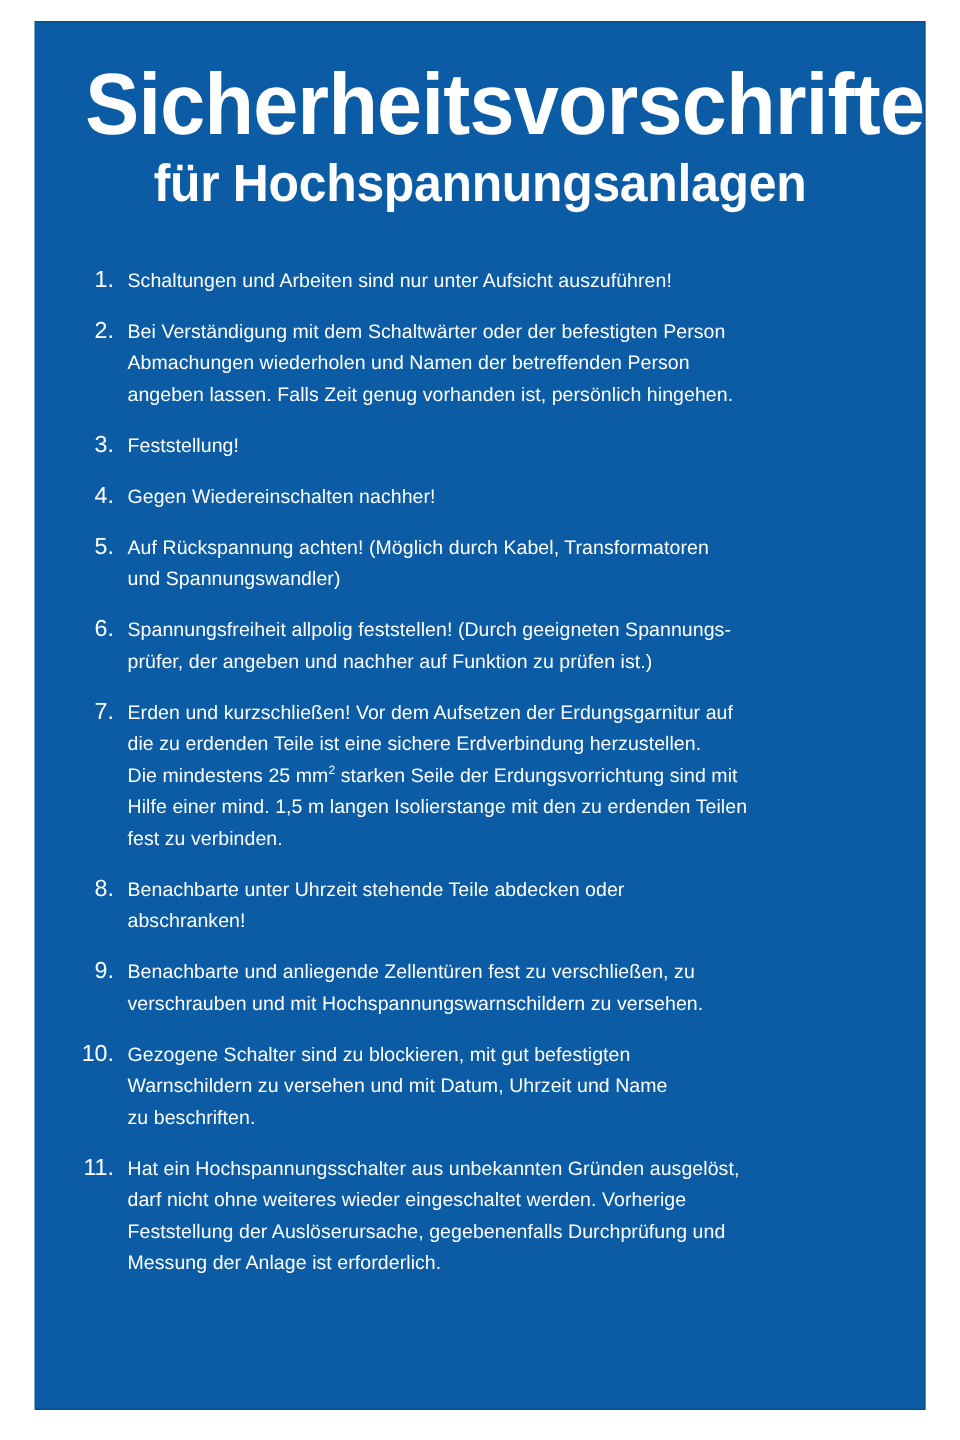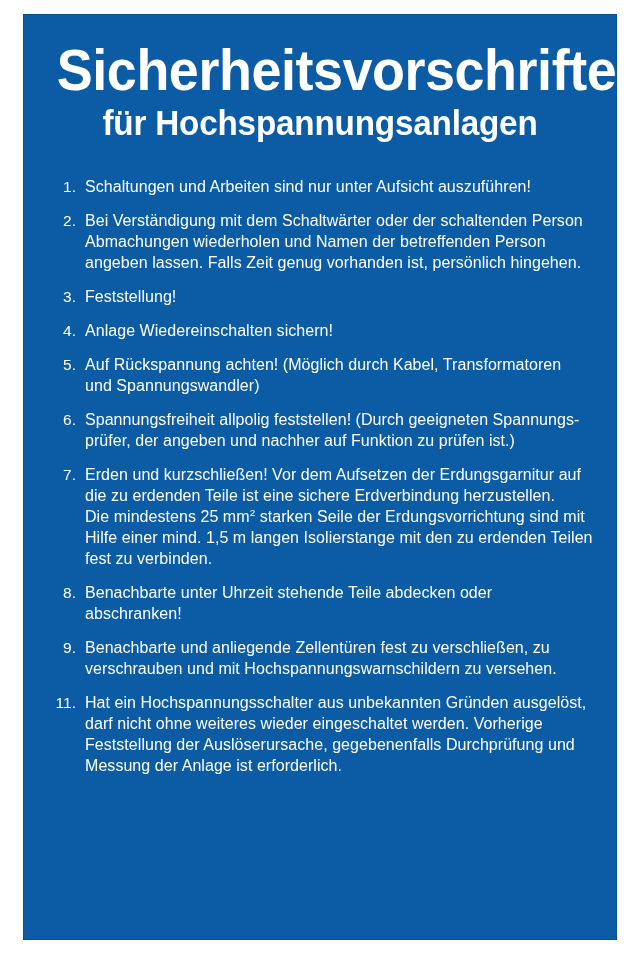--- a/index.html
+++ b/index.html
@@ -88,21 +88,21 @@
     font-family: "Liberation Sans Narrow", "Liberation Sans", sans-serif;
     font-size: 15.5px;
     line-height: 21px;
     font-weight: normal;
     color: #ffffff;
     white-space: nowrap;
   }
   .rule-text {
     flex: 1 1 auto;
     font-family: "Liberation Sans Narrow", "Liberation Sans", sans-serif;
-    font-size: 16px;
+    font-size: 13px;
     line-height: 21px;
     color: #ffffff;
     white-space: pre-line;
     letter-spacing: 0.05px;
   }
   .rule-text sup {
     font-size: 0.62em;
     line-height: 0;
     vertical-align: super;
   }
@@ -118,31 +118,31 @@
       <div class="sign-subtitle">für Hochspannungsanlagen</div>
     </div>
 
     <ol class="rules-list">
         <li class="rule-item">
           <span class="rule-number">1.</span>
           <span class="rule-text">Schaltungen und Arbeiten sind nur unter Aufsicht auszuführen!</span>
         </li>
         <li class="rule-item">
           <span class="rule-number">2.</span>
-          <span class="rule-text">Bei Verständigung mit dem Schaltwärter oder der schaltenden Person
+          <span class="rule-text">Bei Verständigung mit dem Schaltwärter oder der befestigten Person
 Abmachungen wiederholen und Namen der betreffenden Person
 angeben lassen. Falls Zeit genug vorhanden ist, persönlich hingehen.</span>
         </li>
         <li class="rule-item">
           <span class="rule-number">3.</span>
           <span class="rule-text">Feststellung!</span>
         </li>
         <li class="rule-item">
           <span class="rule-number">4.</span>
-          <span class="rule-text">Anlage Wiedereinschalten sichern!</span>
+          <span class="rule-text">Gegen Wiedereinschalten nachher!</span>
         </li>
         <li class="rule-item">
           <span class="rule-number">5.</span>
           <span class="rule-text">Auf Rückspannung achten! (Möglich durch Kabel, Transformatoren
 und Spannungswandler)</span>
         </li>
         <li class="rule-item">
           <span class="rule-number">6.</span>
           <span class="rule-text">Spannungsfreiheit allpolig feststellen! (Durch geeigneten Spannungs-
 prüfer, der angeben und nachher auf Funktion zu prüfen ist.)</span>
@@ -159,20 +159,26 @@
           <span class="rule-number">8.</span>
           <span class="rule-text">Benachbarte unter Uhrzeit stehende Teile abdecken oder
 abschranken!</span>
         </li>
         <li class="rule-item">
           <span class="rule-number">9.</span>
           <span class="rule-text">Benachbarte und anliegende Zellentüren fest zu verschließen, zu
 verschrauben und mit Hochspannungswarnschildern zu versehen.</span>
         </li>
         <li class="rule-item">
+          <span class="rule-number">10.</span>
+          <span class="rule-text">Gezogene Schalter sind zu blockieren, mit gut befestigten
+Warnschildern zu versehen und mit Datum, Uhrzeit und Name
+zu beschriften.</span>
+        </li>
+        <li class="rule-item">
           <span class="rule-number">11.</span>
           <span class="rule-text">Hat ein Hochspannungsschalter aus unbekannten Gründen ausgelöst,
 darf nicht ohne weiteres wieder eingeschaltet werden. Vorherige
 Feststellung der Auslöserursache, gegebenenfalls Durchprüfung und
 Messung der Anlage ist erforderlich.</span>
         </li>
       </ol>
 
   </div>
 </div>

